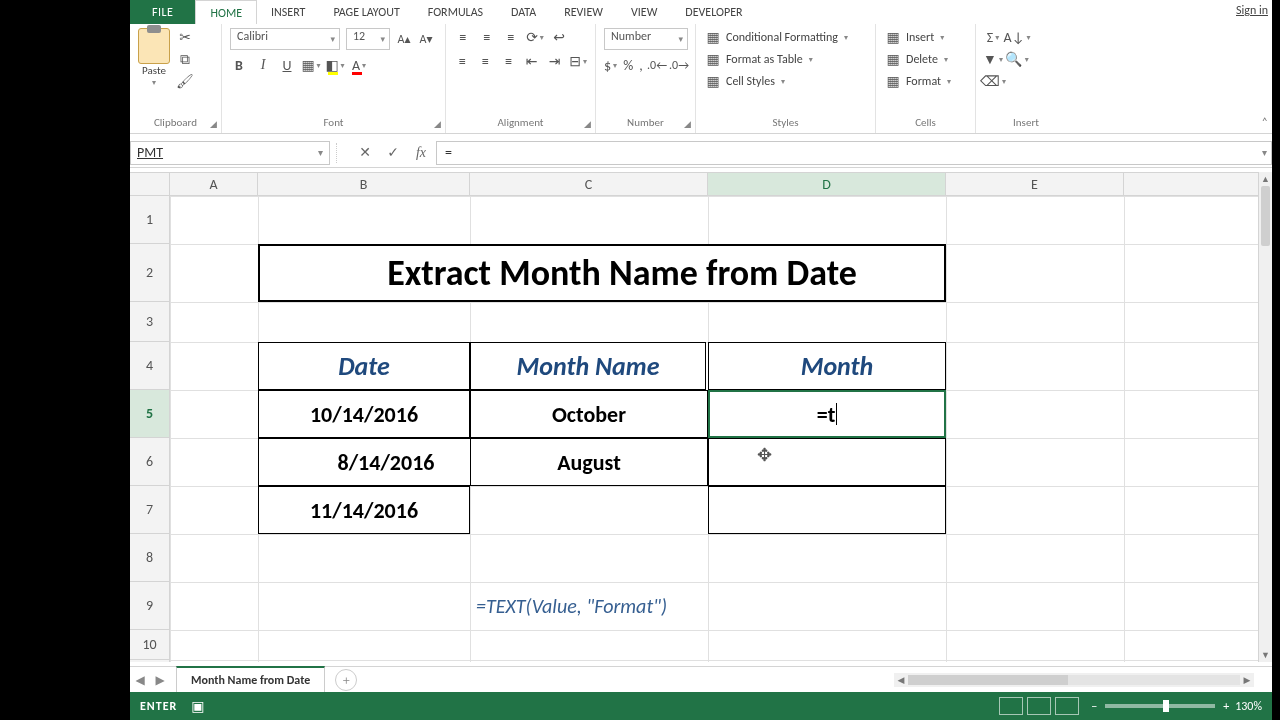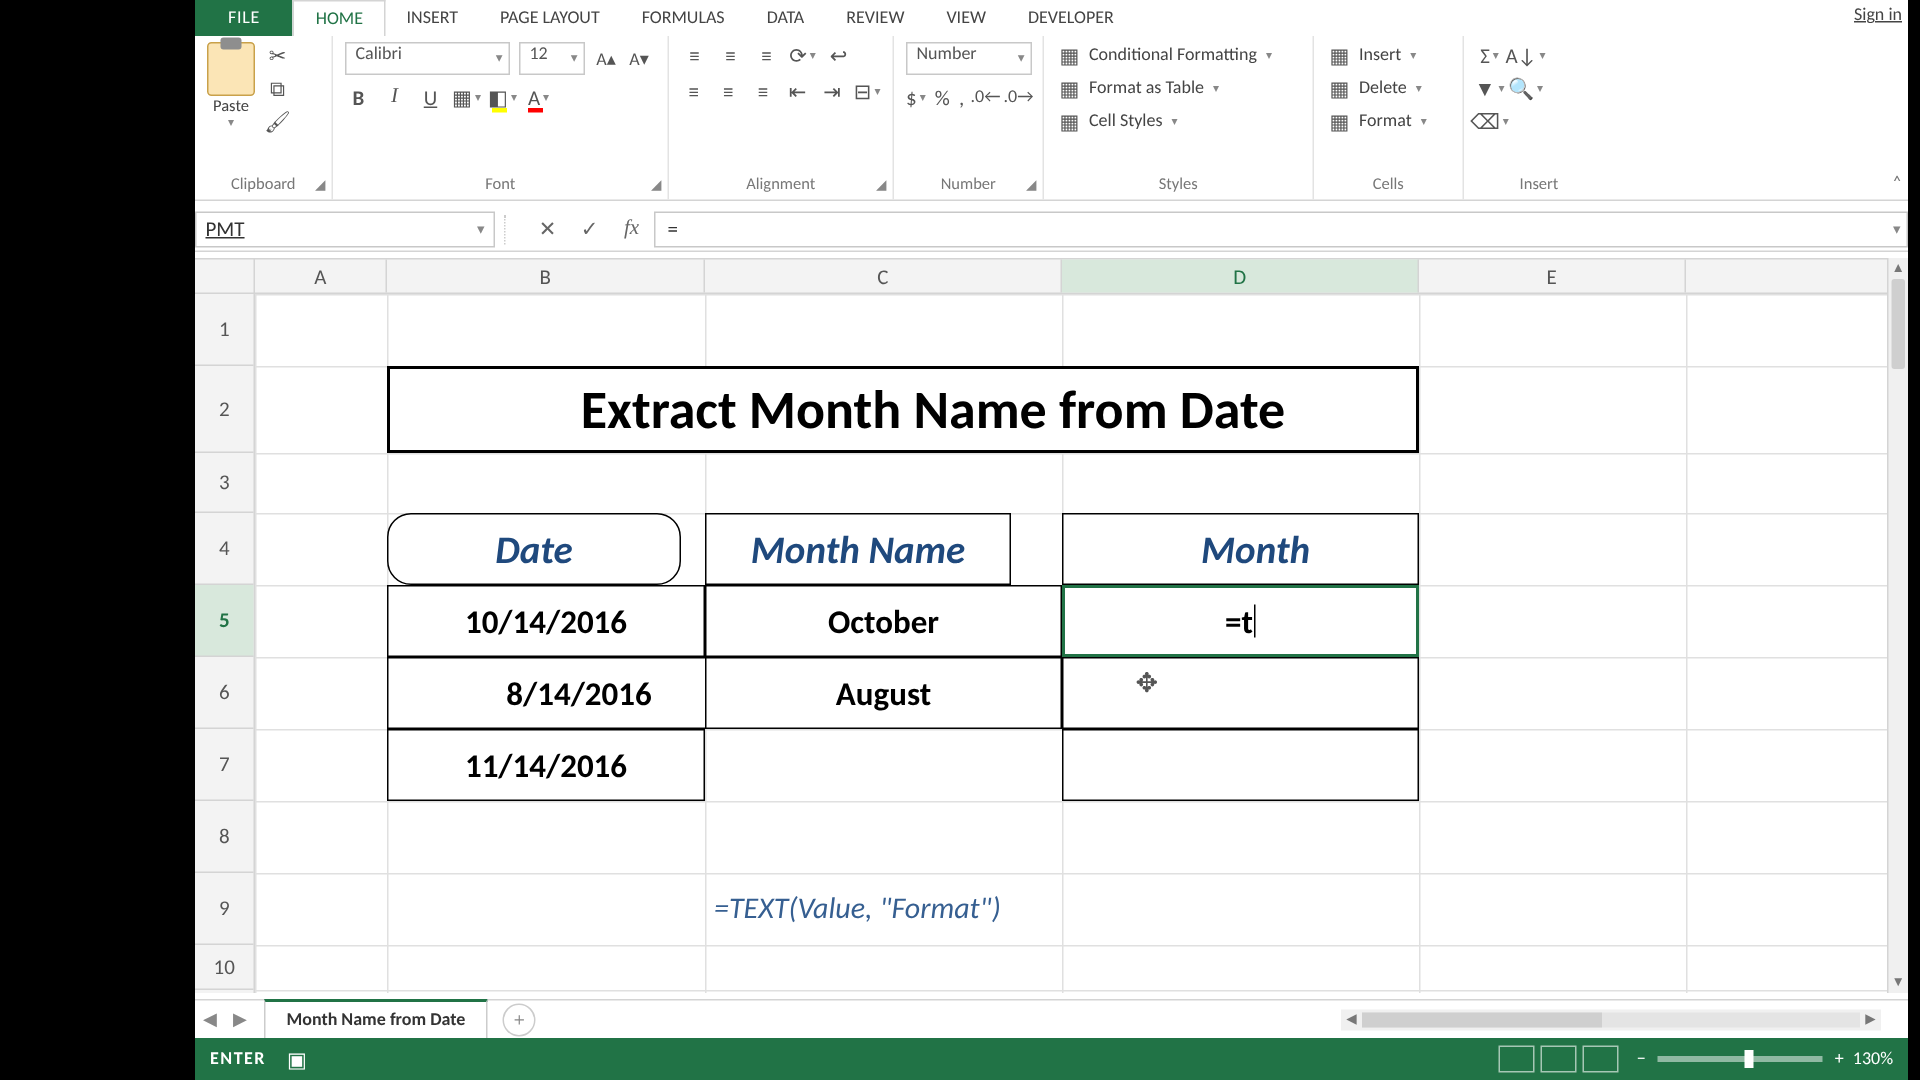--- a/index.html
+++ b/index.html
@@ -283,22 +283,22 @@
       <div class="gline-h" style="top: 106px;"></div>
       <div class="gline-h" style="top: 146px;"></div>
       <div class="gline-h" style="top: 194px;"></div>
       <div class="gline-h" style="top: 242px;"></div>
       <div class="gline-h" style="top: 290px;"></div>
       <div class="gline-h" style="top: 338px;"></div>
       <div class="gline-h" style="top: 386px;"></div>
       <div class="gline-h" style="top: 434px;"></div>
       <div class="gline-h" style="top: 464px;"></div>
       <div class="cell title-cell" style="left: 88px; top: 48px; width: 688px; height: 58px;">Extract Month Name from Date</div>
-      <div class="cell hdr-cell" style="left: 88px; top: 146px; width: 196px; height: 48px; border-radius: 16px;">Date</div>
-      <div class="cell hdr-cell" style="left: 300px; top: 146px; width: 204px; height: 48px;">Month Name</div>
+      <div class="cell hdr-cell" style="left: 88px; top: 146px; width: 212px; height: 48px;">Date</div>
+      <div class="cell hdr-cell" style="left: 300px; top: 146px; width: 236px; height: 48px;">Month Name</div>
       <div class="cell hdr-cell" style="left: 538px; top: 146px; width: 238px; height: 48px; padding-left: 28px;">Month</div>
       <div class="cell data-cell" style="left: 88px; top: 194px; width: 212px; height: 48px;">10/14/2016</div>
       <div class="cell data-cell" style="left: 300px; top: 194px; width: 238px; height: 48px;">October</div>
       <div class="cell data-cell edit-cell" style="left: 538px; top: 194px; width: 238px; height: 48px;">=t<span class="cursor"></span></div>
       <div class="cell data-cell" style="left: 88px; top: 242px; width: 256px; height: 48px;">8/14/2016</div>
       <div class="cell data-cell" style="left: 300px; top: 242px; width: 238px; height: 48px;">August</div>
       <div class="cell data-cell" style="left: 538px; top: 242px; width: 238px; height: 48px;"></div>
       <div class="cell data-cell" style="left: 88px; top: 290px; width: 212px; height: 48px;">11/14/2016</div>
       <div class="cell data-cell" style="left: 538px; top: 290px; width: 238px; height: 48px;"></div>
       <div class="cell hint-cell" style="left: 300px; top: 386px; width: 476px; height: 48px;">=TEXT(Value, "Format")</div>

